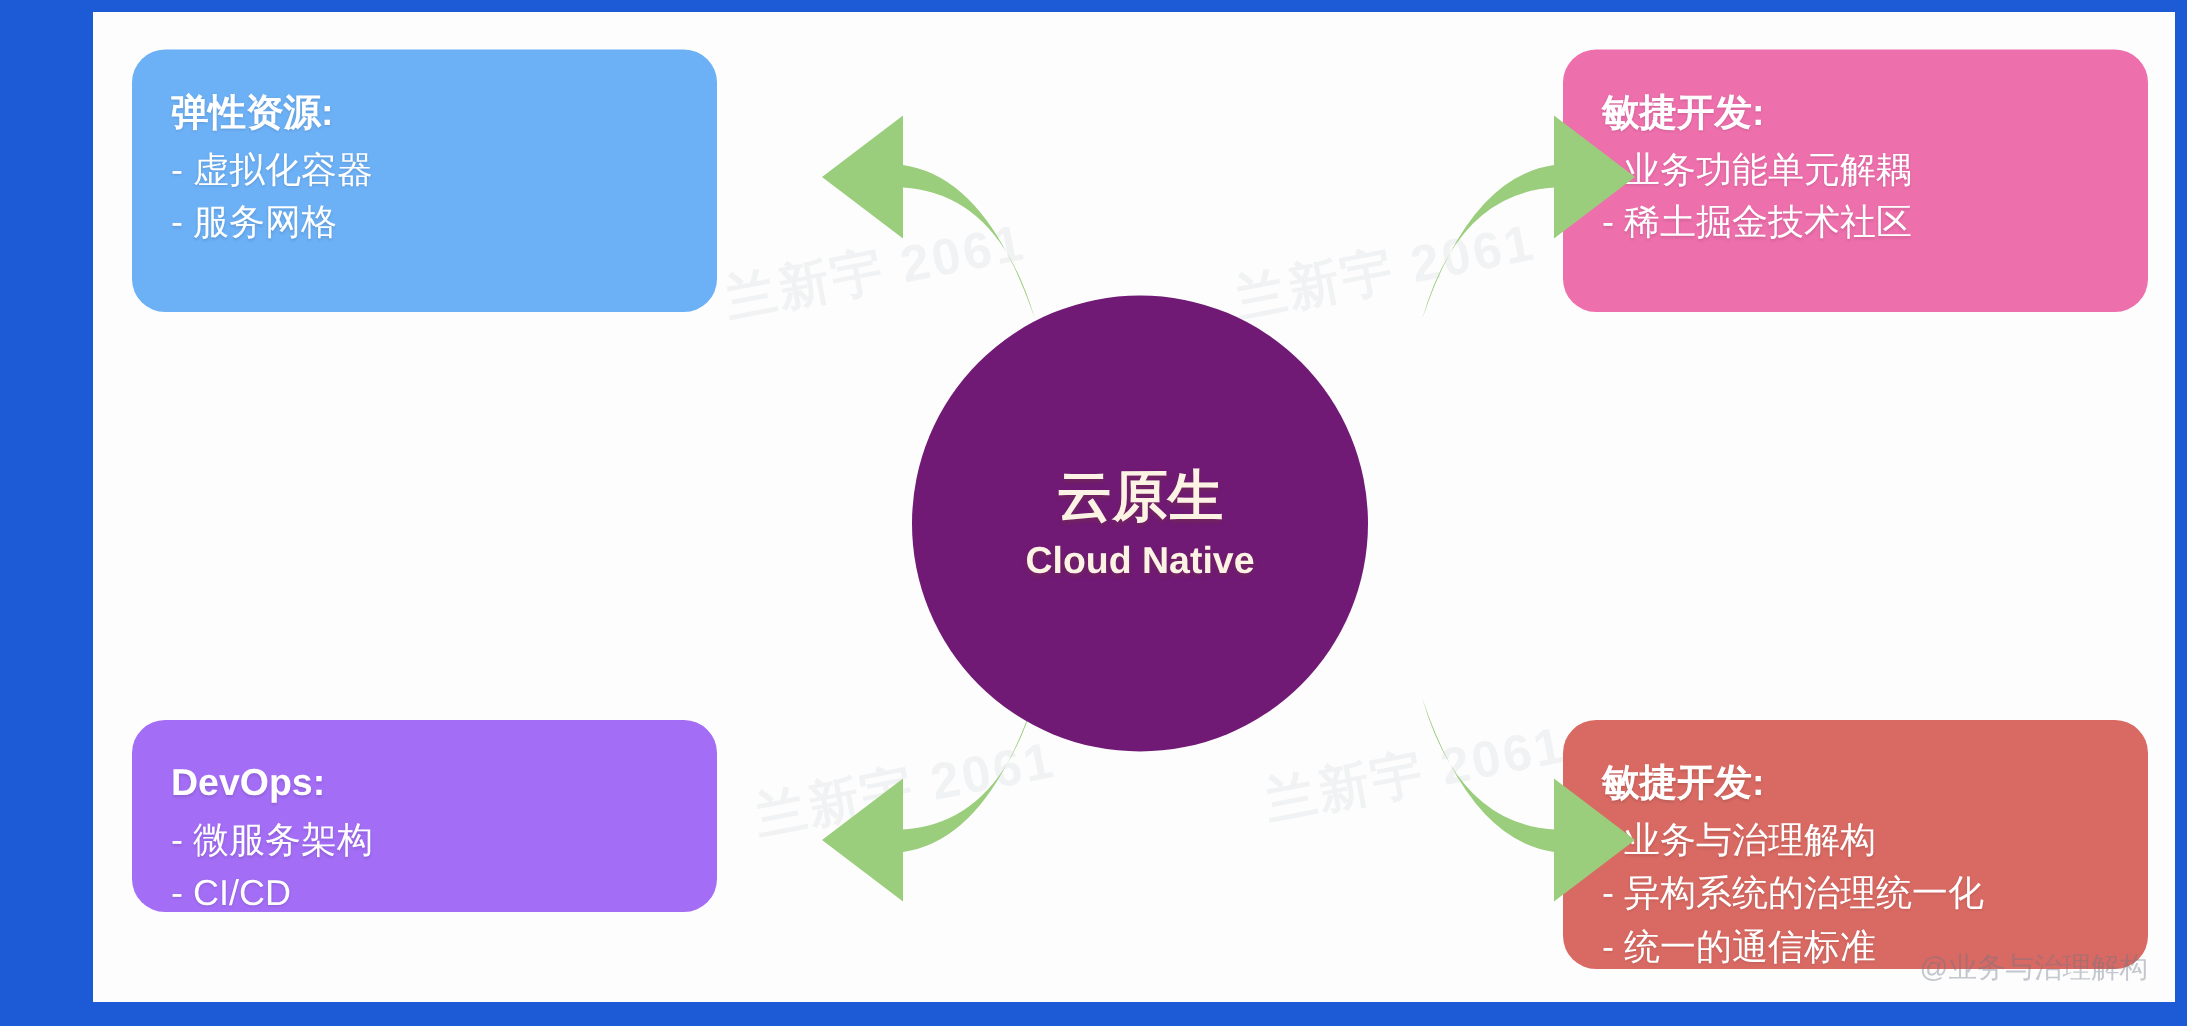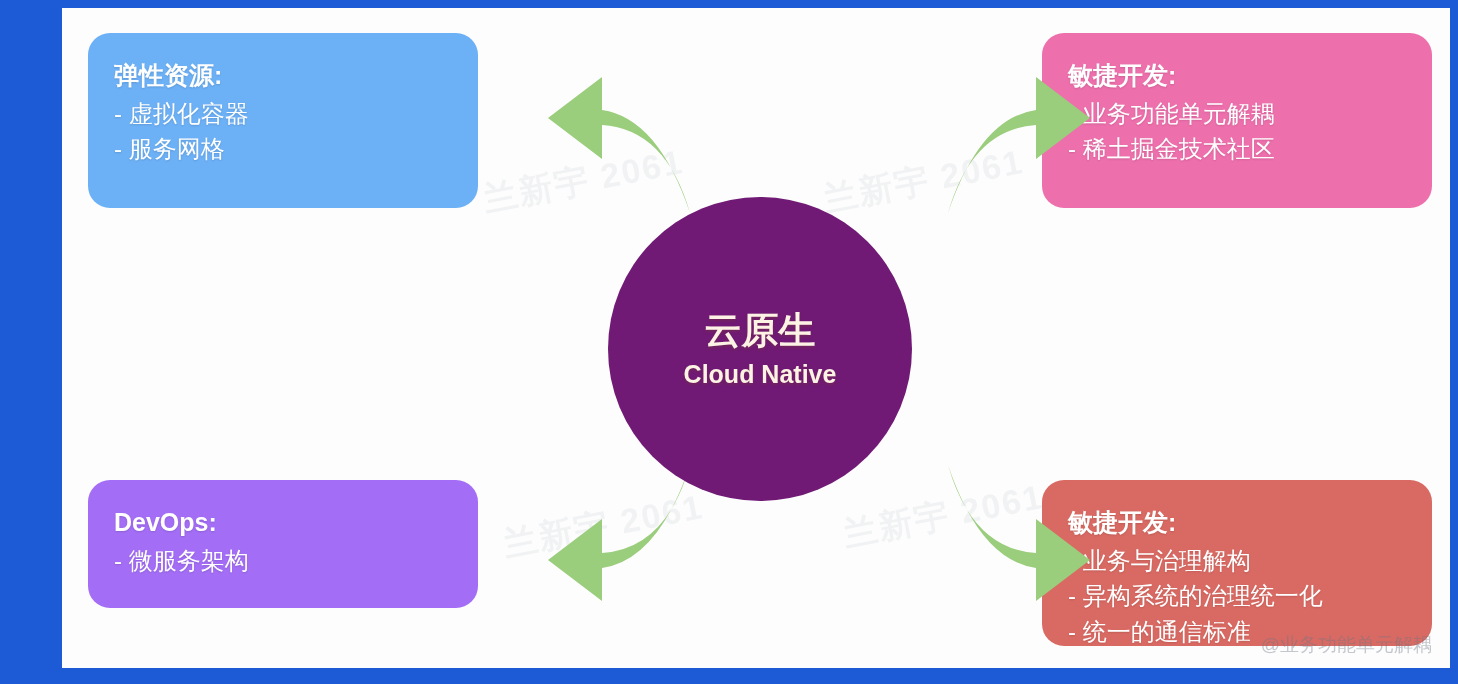--- a/index.html
+++ b/index.html
@@ -147,20 +147,21 @@
 
     <div class="box" id="box-micro">
       <div class="btitle">敏捷开发:</div>
       <div class="bitem">- 业务功能单元解耦</div>
       <div class="bitem">- 稀土掘金技术社区</div>
     </div>
 
     <div class="box" id="box-devops">
       <div class="btitle">DevOps:</div>
       <div class="bitem">- 微服务架构</div>
+      <div class="bitem">- CI/CD</div>
     </div>
 
     <div class="box" id="box-mesh">
       <div class="btitle">敏捷开发:</div>
       <div class="bitem">- 业务与治理解构</div>
       <div class="bitem">- 异构系统的治理统一化</div>
       <div class="bitem">- 统一的通信标准</div>
     </div>
 
     <svg class="arrow" id="arrow-tl" viewBox="0 0 170 155">
@@ -174,16 +175,16 @@
     </svg>
     <svg class="arrow" id="arrow-br" viewBox="0 0 170 155">
       <path d="M62 14 L62 47 Q118 55 150 150 Q126 66 62 62 L62 96 L8 55 Z" fill="#9ACD7C"></path>
     </svg>
 
     <div id="center-circle">
       <div class="cn">云原生</div>
       <div class="en">Cloud Native</div>
     </div>
 
-    <div id="credit">@业务功能单元解耦</div>
+    <div id="credit">@业务与治理解构</div>
 
   </div>
 </div>
 
 </body></html>

